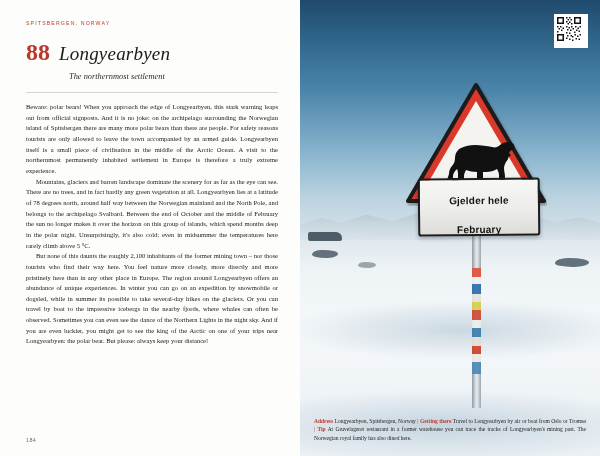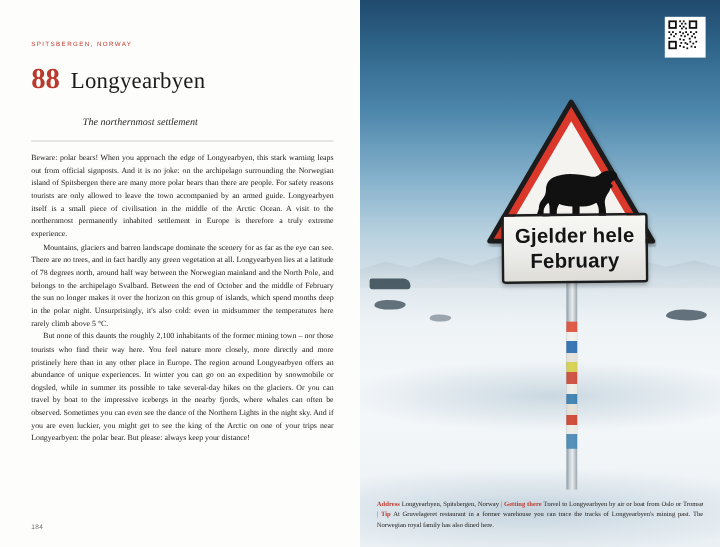--- a/index.html
+++ b/index.html
@@ -19,21 +19,21 @@
     height: 456px;
     display: flex;
   }
   
   .page-left {
     position: relative;
     width: 300px;
     height: 456px;
     background: #fdfdfb;
     box-sizing: border-box;
-    padding: 34px 22px 0 26px;
+    padding: 20px 22px 0 26px;
   }
   .kicker {
     font-family: "Liberation Sans", sans-serif;
     font-size: 5.2px;
     letter-spacing: 1.15px;
     color: #c0392b;
     text-transform: uppercase;
     margin-bottom: 14px;
   }
   .title-row {
@@ -47,27 +47,28 @@
     font-weight: bold;
     color: #b9392c;
     line-height: 1;
   }
   .title-main {
     font-family: "Liberation Serif", serif;
     font-size: 19px;
     color: #1b1b1b;
     line-height: 1;
     letter-spacing: 0.2px;
+    font-style: italic;
   }
   .subtitle {
     font-family: "Liberation Serif", serif;
     font-style: italic;
     font-size: 8.4px;
     color: #2a2a2a;
-    margin: 19px 0 0 43px;
+    margin: 8px 0 0 43px;
   }
   .rule {
     width: 100%;
     height: 1px;
     background: #d8d6d0;
     margin: 11px 0 9px 0;
   }
   .body-col {
     font-size: 6.55px;
     line-height: 1.63;
@@ -221,25 +222,26 @@
     box-shadow: 0 2px 4px rgba(0,0,0,0.28);
     transform: rotate(-0.6deg);
     display: flex;
     flex-direction: column;
     align-items: center;
     justify-content: center;
     gap: 1px;
   }
   .rect-sign span {
     font-family: "Liberation Sans", sans-serif;
-    font-size: 17px;
+    font-size: 10px;
     font-weight: bold;
     color: #141414;
     letter-spacing: 0.2px;
     line-height: 1.12;
+    margin-top: 16px;
   }
   
   .qr {
     position: absolute;
     right: 12px;
     top: 14px;
     width: 30px;
     height: 30px;
     background: #ffffff;
     padding: 2px;

